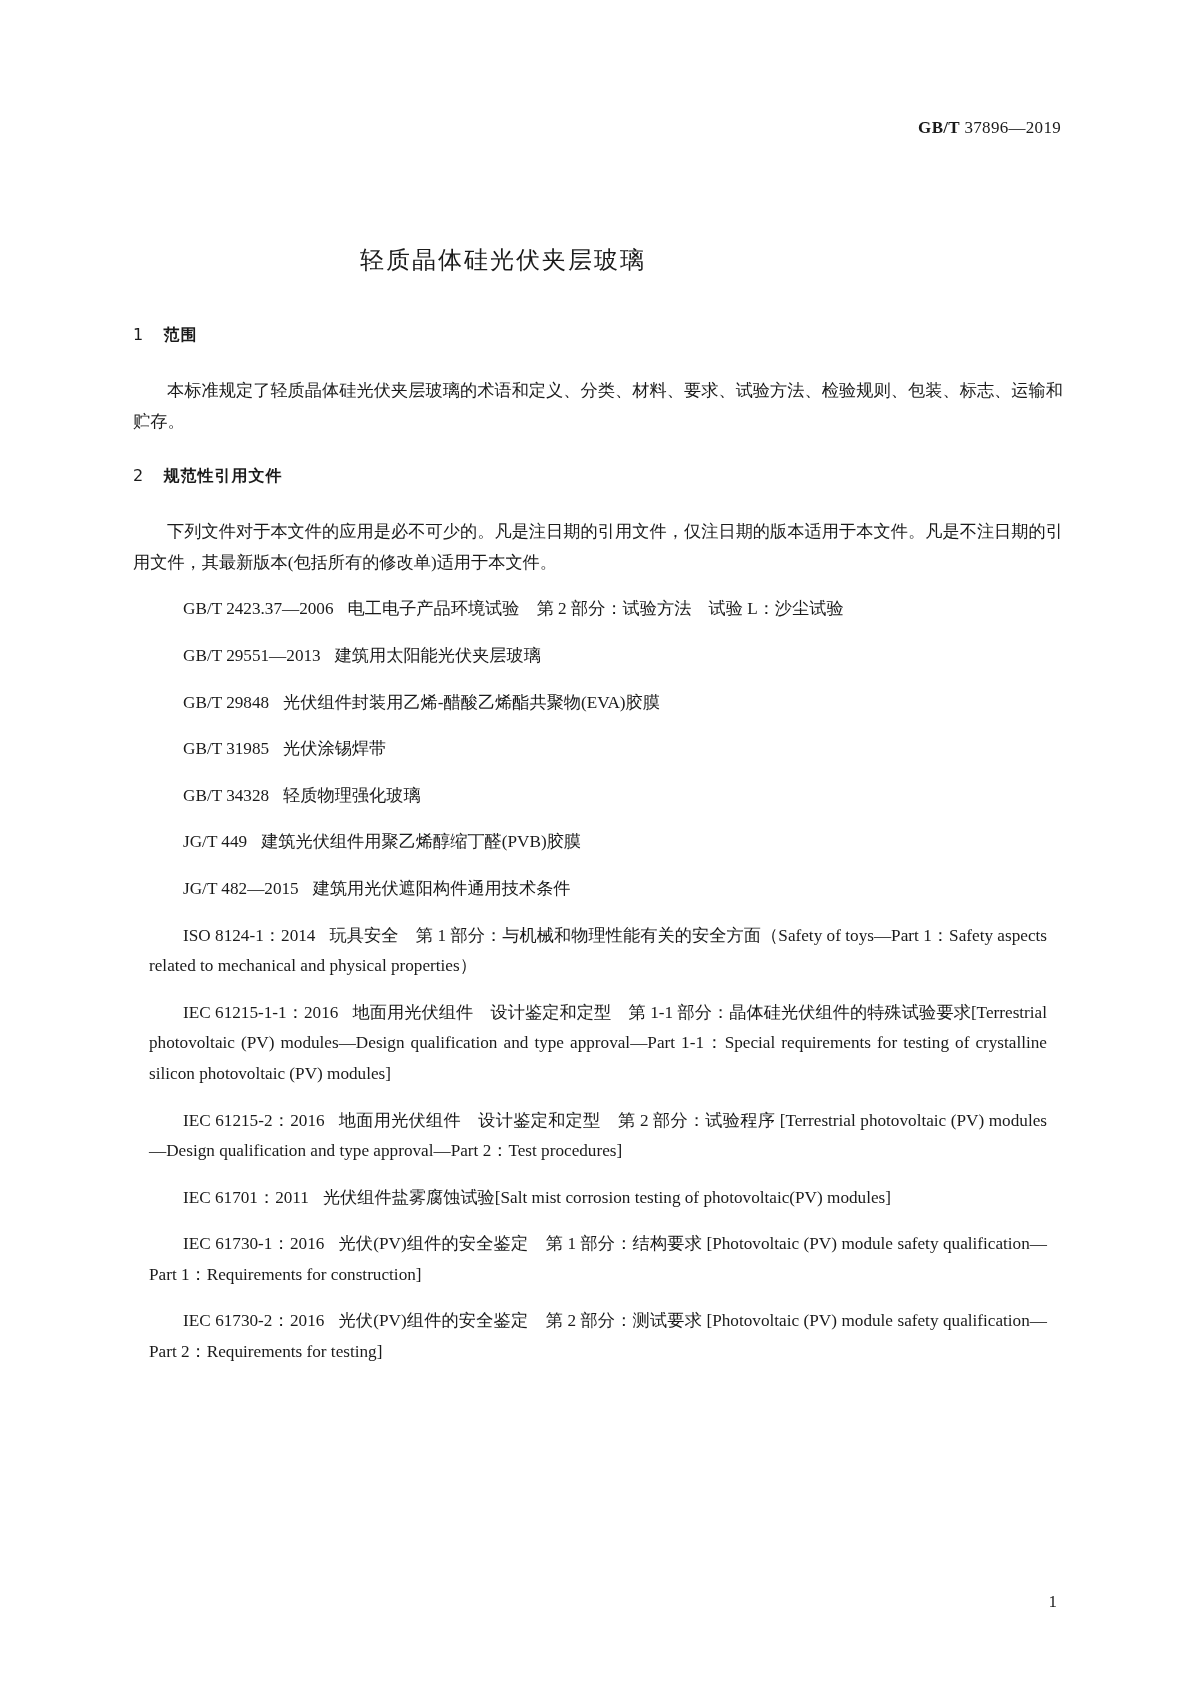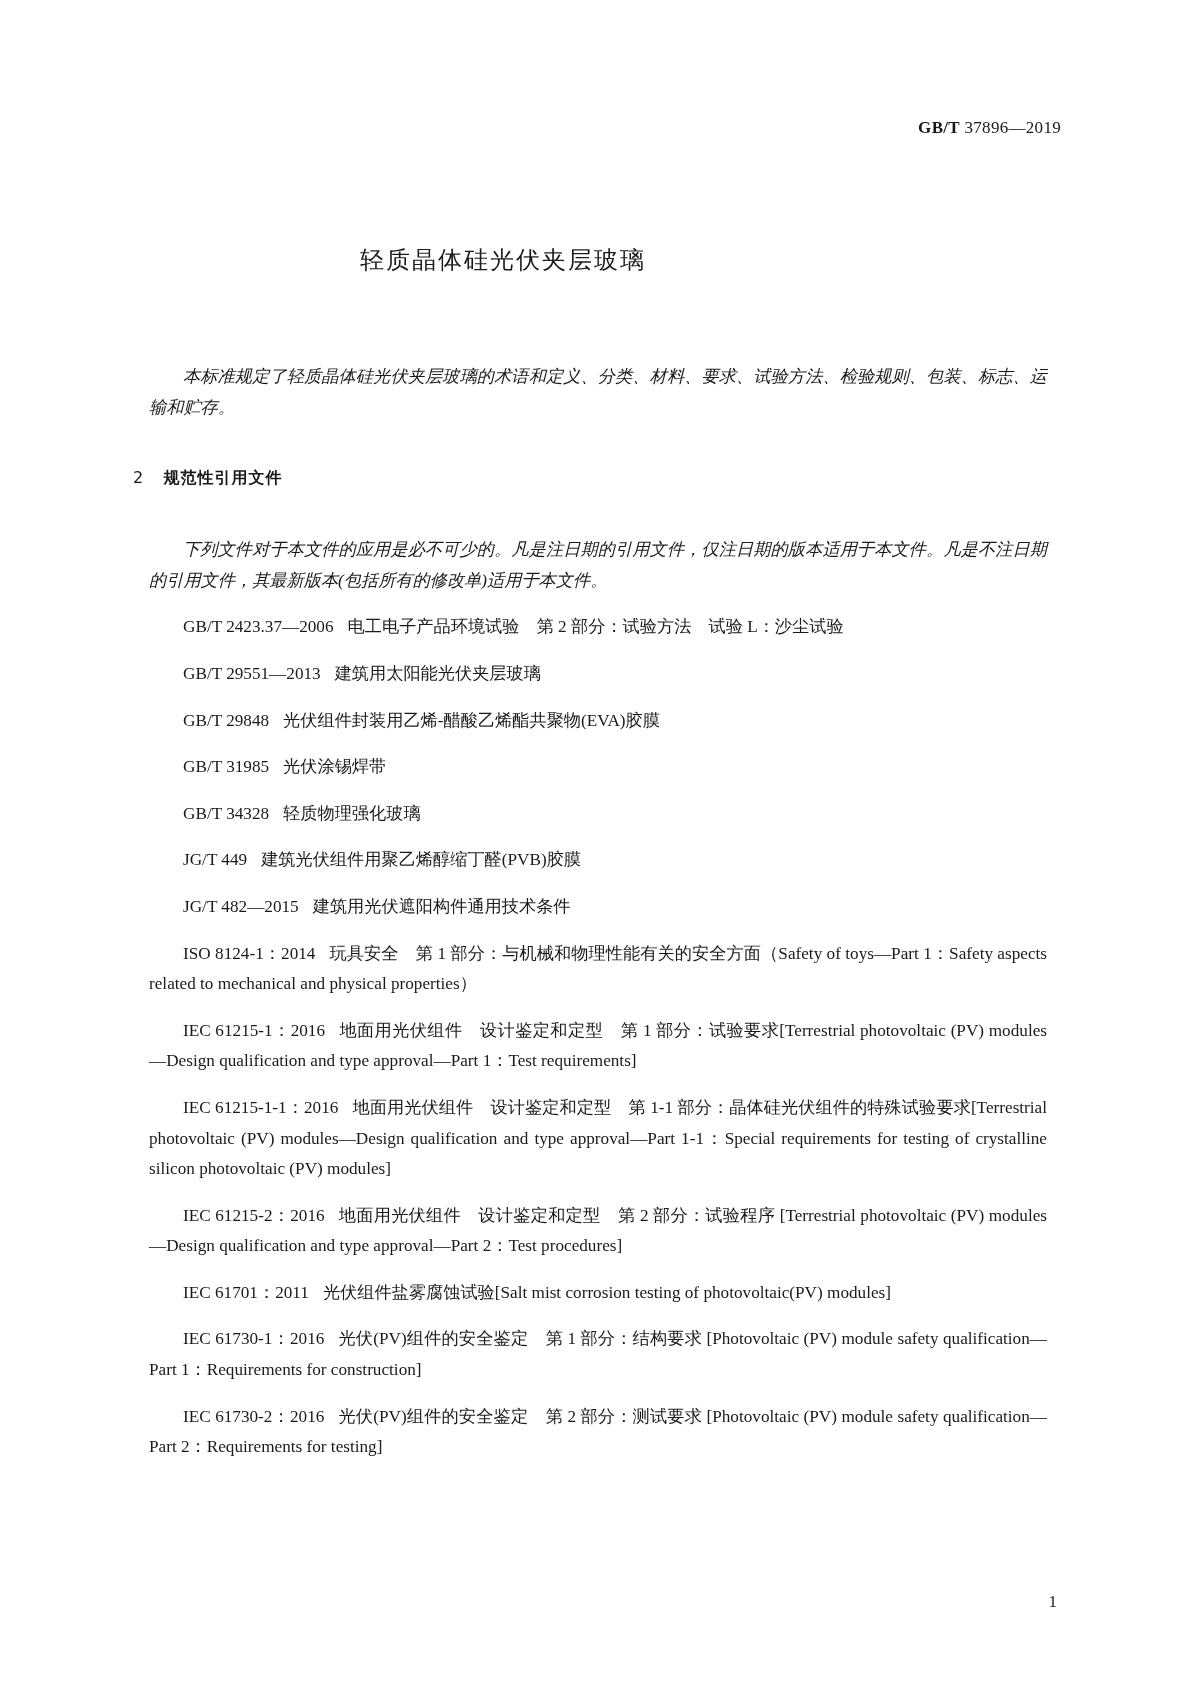--- a/index.html
+++ b/index.html
@@ -22,21 +22,21 @@
   .content {
     position: absolute; left: 133px; top: 320px; width: 930px;
     font-family: "Liberation Serif", "DejaVu Serif", serif;
     font-size: 17.2px; line-height: 30.6px;
   }
   .section-heading {
     font-family: "DejaVu Sans", sans-serif; font-size: 16px; font-weight: bold;
     letter-spacing: 1px; margin: 0; height: 30px;
   }
   .section-heading .num { display: inline-block; width: 24px; font-weight: normal; }
-  .para { text-indent: 34px; margin: 16px; text-align: justify; font-style: italic; }
+  .para { text-indent: 34px; margin: 0; text-align: justify; }
   .ref { text-indent: 34px; margin: 16px; text-align: justify; }
   .ref .code { margin-right: 14px; }
   .gap-sec { height: 24px; }
   .gap-head { height: 26px; }
   .page-num {
     position: absolute; top: 1592px; right: 134px; font-size: 17px;
     font-family: "Liberation Serif", serif;
   }
 </style>
 </head>
@@ -44,20 +44,24 @@
 
 <div class="std-code">
   <span class="gbt">GB/T</span>
   <span>37896—2019</span>
 </div>
 
 <h1 class="doc-title">轻质晶体硅光伏夹层玻璃</h1>
 
 <div class="content">
 
+  <div class="section-heading">
+    <span class="num">1</span>
+    <span>范围</span>
+  </div>
   <div class="gap-head"></div>
   <p class="para">本标准规定了轻质晶体硅光伏夹层玻璃的术语和定义、分类、材料、要求、试验方法、检验规则、包装、标志、运输和贮存。</p>
 
   <div class="gap-sec"></div>
 
   <div class="section-heading">
     <span class="num">2</span>
     <span>规范性引用文件</span>
   </div>
   <div class="gap-head"></div>
@@ -65,21 +69,20 @@
 
   <div id="ref-list">
     <p class="ref"><span class="code">GB/T 2423.37—2006</span><span>电工电子产品环境试验　第 2 部分：试验方法　试验 L：沙尘试验</span></p>
     <p class="ref"><span class="code">GB/T 29551—2013</span><span>建筑用太阳能光伏夹层玻璃</span></p>
     <p class="ref"><span class="code">GB/T 29848</span><span>光伏组件封装用乙烯-醋酸乙烯酯共聚物(EVA)胶膜</span></p>
     <p class="ref"><span class="code">GB/T 31985</span><span>光伏涂锡焊带</span></p>
     <p class="ref"><span class="code">GB/T 34328</span><span>轻质物理强化玻璃</span></p>
     <p class="ref"><span class="code">JG/T 449</span><span>建筑光伏组件用聚乙烯醇缩丁醛(PVB)胶膜</span></p>
     <p class="ref"><span class="code">JG/T 482—2015</span><span>建筑用光伏遮阳构件通用技术条件</span></p>
     <p class="ref"><span class="code">ISO 8124-1：2014</span><span>玩具安全　第 1 部分：与机械和物理性能有关的安全方面（Safety of toys—Part 1：Safety aspects related to mechanical and physical properties）</span></p>
-    <p class="ref"><span class="code">IEC 61215-1：2016</span><span>地面用光伏组件　设计鉴定和定型　第 1 部分：试验要求[Terrestrial photovoltaic (PV) modules—Design qualification and type approval—Part 1：Test requirements]</span></p>
     <p class="ref"><span class="code">IEC 61215-1-1：2016</span><span>地面用光伏组件　设计鉴定和定型　第 1-1 部分：晶体硅光伏组件的特殊试验要求[Terrestrial photovoltaic (PV) modules—Design qualification and type approval—Part 1-1：Special requirements for testing of crystalline silicon photovoltaic (PV) modules]</span></p>
     <p class="ref"><span class="code">IEC 61215-2：2016</span><span>地面用光伏组件　设计鉴定和定型　第 2 部分：试验程序 [Terrestrial photovoltaic (PV) modules—Design qualification and type approval—Part 2：Test procedures]</span></p>
     <p class="ref"><span class="code">IEC 61701：2011</span><span>光伏组件盐雾腐蚀试验[Salt mist corrosion testing of photovoltaic(PV) modules]</span></p>
     <p class="ref"><span class="code">IEC 61730-1：2016</span><span>光伏(PV)组件的安全鉴定　第 1 部分：结构要求 [Photovoltaic (PV) module safety qualification—Part 1：Requirements for construction]</span></p>
     <p class="ref"><span class="code">IEC 61730-2：2016</span><span>光伏(PV)组件的安全鉴定　第 2 部分：测试要求 [Photovoltaic (PV) module safety qualification—Part 2：Requirements for testing]</span></p>
   </div>
 </div>
 
 <div class="page-num">1</div>
 

